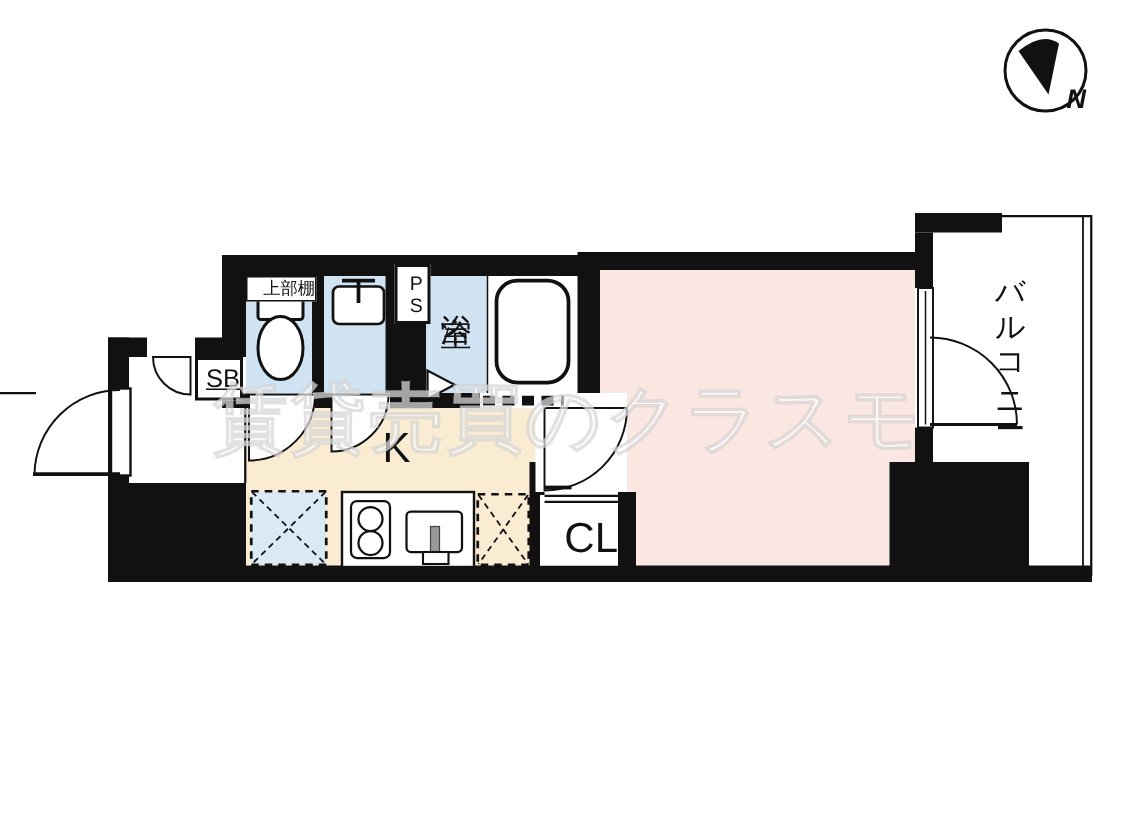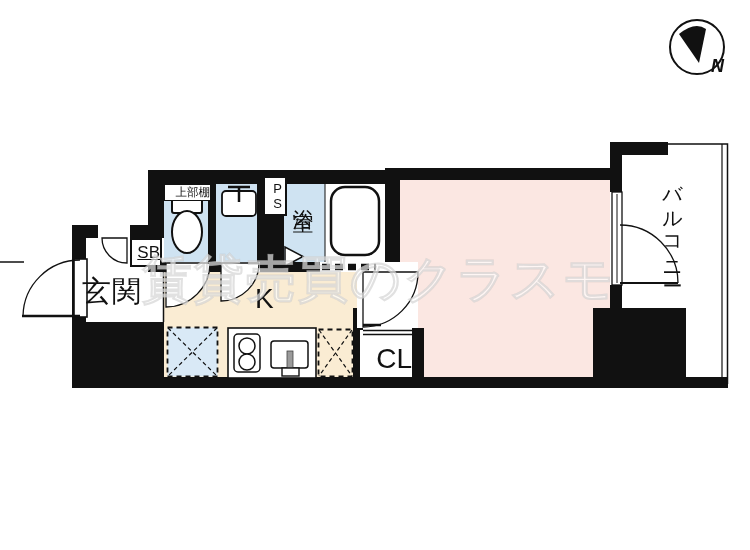--- a/index.html
+++ b/index.html
@@ -137,21 +137,20 @@
         <line x1="352" y1="330" x2="319" y2="376" stroke-width="1.2" stroke-dasharray="4,3"></line>
       </g>
 
       <g>
         <circle cx="697" cy="47" r="27" fill="#fff" stroke-width="2"></circle>
         <path d="M679,34 Q695,21 706,29 L699,63 Z" fill="#111" stroke="none"></path>
       </g>
     </g>
   </svg>
 
-  <div class="lbl" style="left:82px;top:272px;font-size:29px;letter-spacing:1px;">玄関</div>
   <div class="lbl vert" style="left:289px;top:192px;font-size:21px;letter-spacing:3px;">浴室</div>
   <div class="lbl" style="left:255px;top:283px;font-size:28px;">K</div>
   <div class="lbl" style="left:446px;top:236px;width:120px;text-align:center;font-size:26px;line-height:1.12;">
   </div>
   <div class="lbl vert" style="left:660px;top:172px;font-size:20px;letter-spacing:3px;">バルコニー</div>
   <div class="lbl" style="left:711px;top:56px;font-size:18px;font-weight:bold;font-style:italic;">N</div>
 
   <div id="watermark" style="left:142px;top:246px;font-size:50px;letter-spacing:2px;">賃貸売買のクラスモ</div>
 
 </div>

